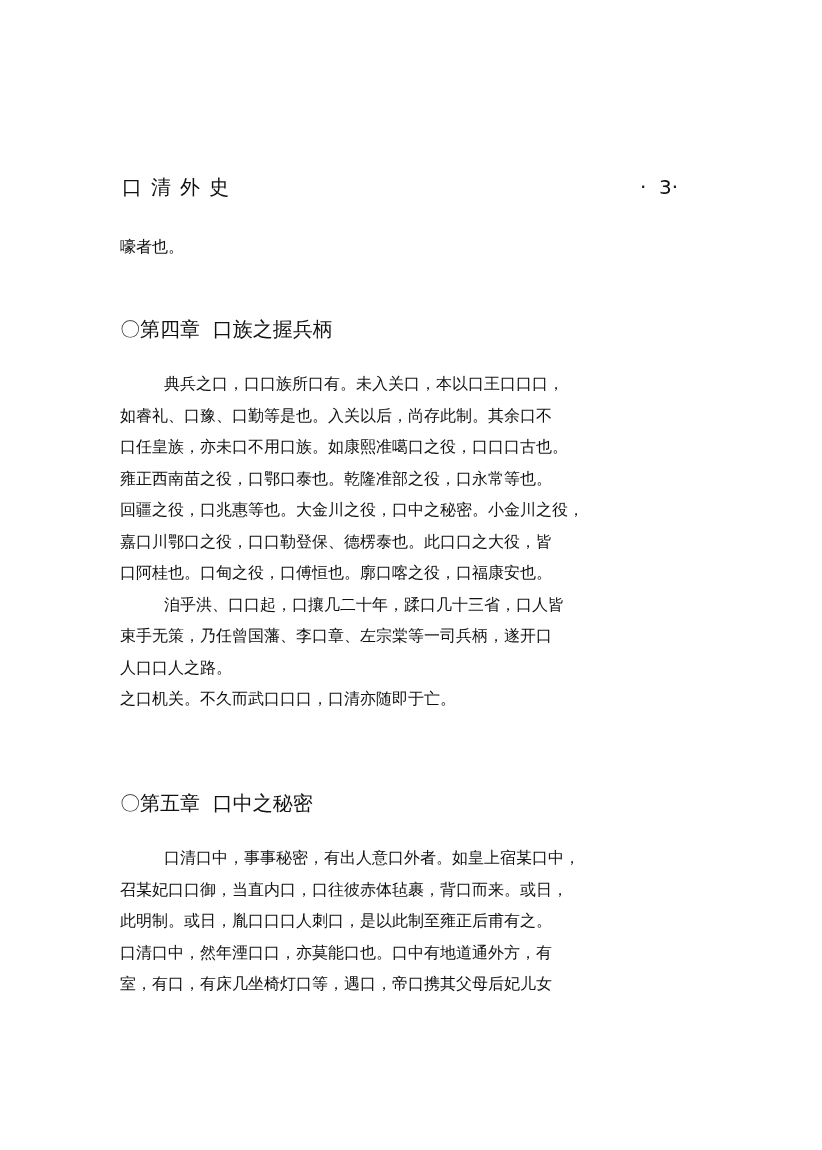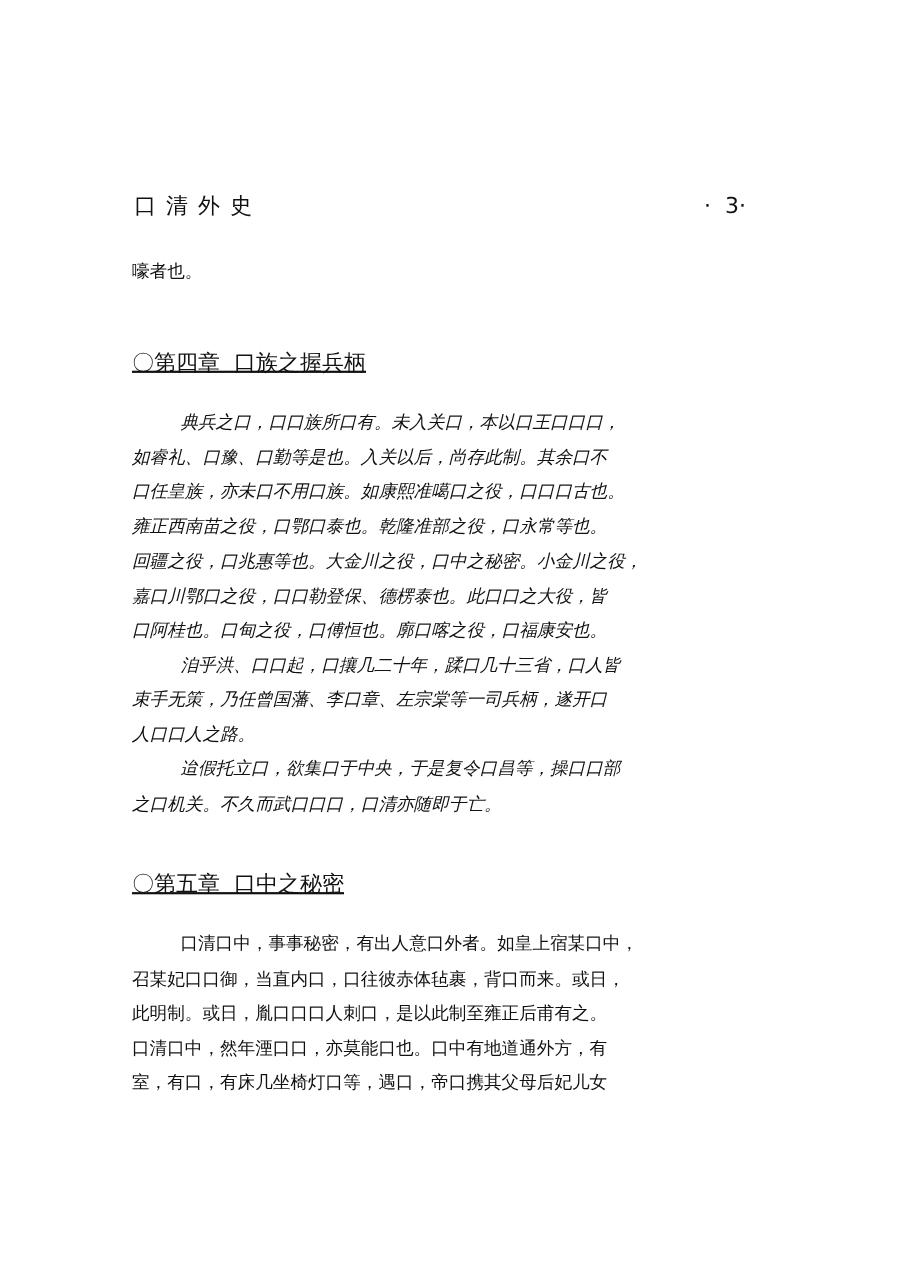--- a/index.html
+++ b/index.html
@@ -49,49 +49,47 @@
       white-space: nowrap;
       height: 31.5px;
     }
     .indent { padding-left: 44px; }
     .chapter-title {
       position: absolute;
       left: 120px;
       font-size: 20px;
       line-height: 26px;
       white-space: pre;
-      text-decoration: underline;
     }
   </style>
 </head>
 <body>
 
 <div class="page">
 
   <div class="running-head">口清外史</div>
   <div class="page-number">·  3·</div>
 
   <div class="text-block" style="top:231px;">
     <span class="line">嚎者也。</span>
   </div>
 
   <div class="chapter-title" style="top:316px;">〇第四章  口族之握兵柄</div>
 
-  <div class="text-block" style="top:368px;font-style:italic;">
+  <div class="text-block" style="top:368px;">
     <span class="line indent">典兵之口，口口族所口有。未入关口，本以口王口口口，</span>
     <span class="line">如睿礼、口豫、口勤等是也。入关以后，尚存此制。其余口不</span>
     <span class="line">口任皇族，亦未口不用口族。如康熙准噶口之役，口口口古也。</span>
     <span class="line">雍正西南苗之役，口鄂口泰也。乾隆准部之役，口永常等也。</span>
     <span class="line">回疆之役，口兆惠等也。大金川之役，口中之秘密。小金川之役，</span>
     <span class="line">嘉口川鄂口之役，口口勒登保、德楞泰也。此口口之大役，皆</span>
     <span class="line">口阿桂也。口甸之役，口傅恒也。廓口喀之役，口福康安也。</span>
     <span class="line indent">洎乎洪、口口起，口攘几二十年，蹂口几十三省，口人皆</span>
     <span class="line">束手无策，乃任曾国藩、李口章、左宗棠等一司兵柄，遂开口</span>
     <span class="line">人口口人之路。</span>
-    <span class="line indent">迨假托立口，欲集口于中央，于是复令口昌等，操口口部</span>
     <span class="line">之口机关。不久而武口口口，口清亦随即于亡。</span>
   </div>
 
   <div class="chapter-title" style="top:790px;">〇第五章  口中之秘密</div>
 
   <div class="text-block" style="top:842px;">
     <span class="line indent">口清口中，事事秘密，有出人意口外者。如皇上宿某口中，</span>
     <span class="line">召某妃口口御，当直内口，口往彼赤体毡裹，背口而来。或日，</span>
     <span class="line">此明制。或日，胤口口口人刺口，是以此制至雍正后甫有之。</span>
     <span class="line">口清口中，然年湮口口，亦莫能口也。口中有地道通外方，有</span>

